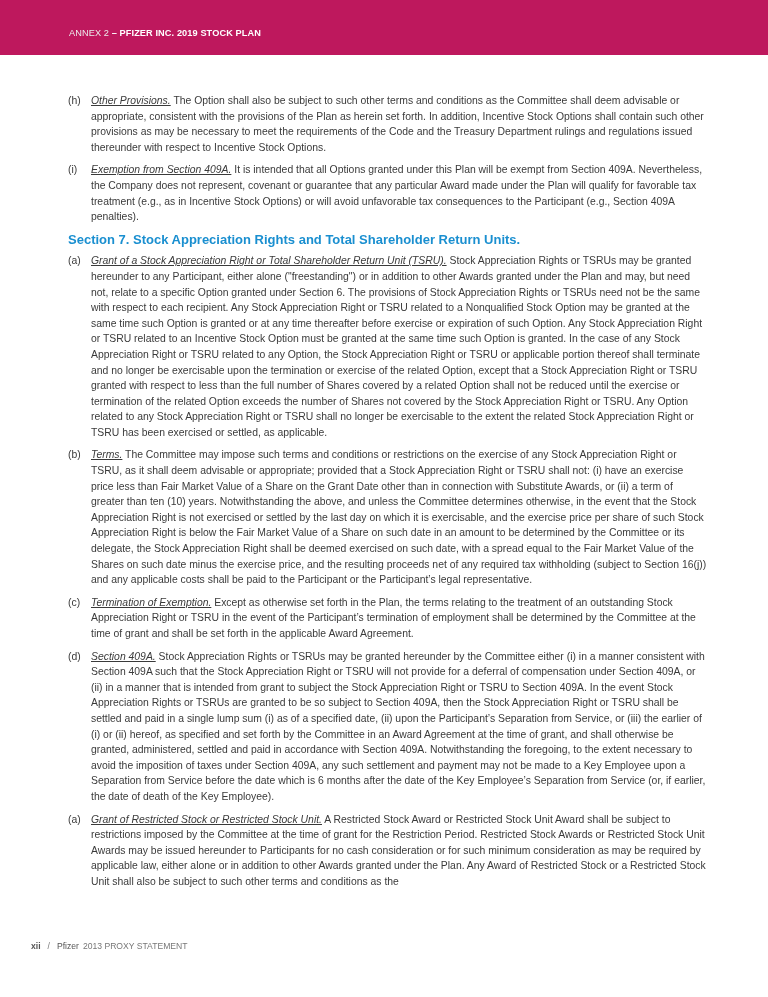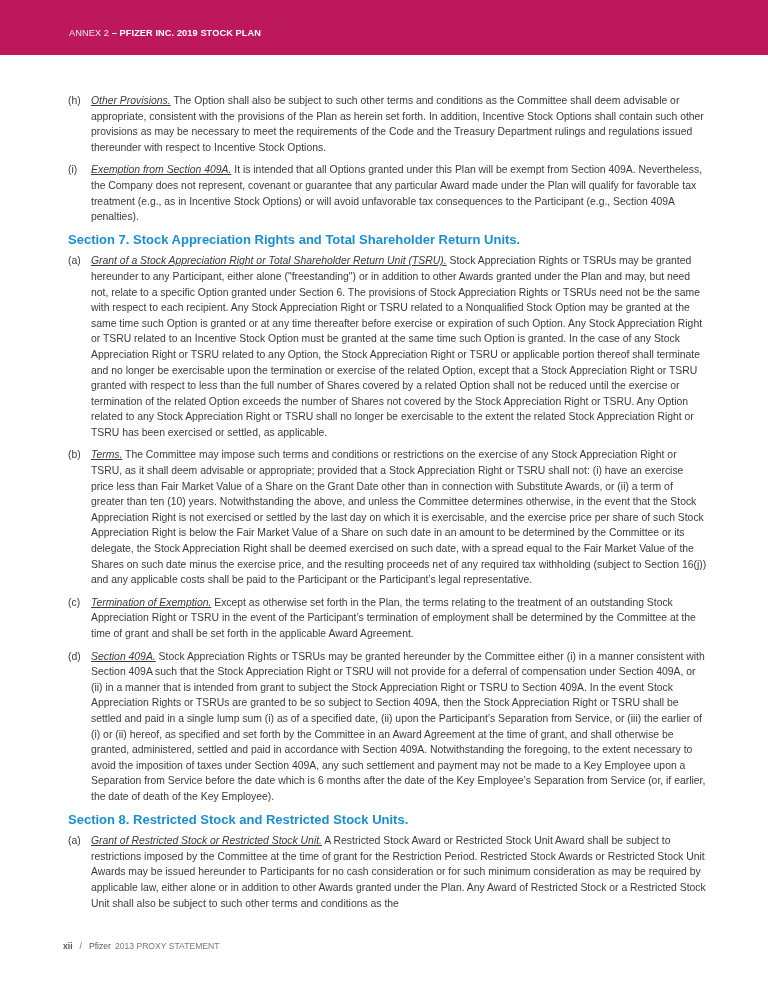--- a/index.html
+++ b/index.html
@@ -17,21 +17,21 @@
     .content { position: absolute; left: 68px; top: 93px; width: 640px; font-size: 10.4px; line-height: 15.6px; }
     .item { position: relative; padding-left: 23px; margin-bottom: 7px; }
     .item .marker { position: absolute; left: 0; top: 0; }
     .item .title { font-style: italic; text-decoration: underline; }
     .section-heading {
       color: #1a8fd0; font-weight: bold; font-size: 13px; margin: 0 0 6px 0; line-height: 15.6px;
     }
     .footer {
       position: absolute; left: 31px; top: 941px; font-size: 8.6px; color: #777;
     }
-    .footer .pg { font-weight: bold; color: #555; margin-left: 32px; }
+    .footer .pg { font-weight: bold; color: #555; }
     .footer .sep { margin: 0 7px; }
     .footer .brand { color: #555; margin-right: 4px; }
   </style>
 </head>
 <body>
 
 <div class="header-band">
   <div class="header-title">
     <span>ANNEX 2</span><span class="bold"> – </span><span class="bold">PFIZER INC. 2019 STOCK PLAN</span>
   </div>
@@ -59,21 +59,20 @@
   </div>
   <div class="item">
     <span class="marker">(c)</span>
     <span class="title">Termination of Exemption.</span><span> Except as otherwise set forth in the Plan, the terms relating to the treatment of an outstanding Stock Appreciation Right or TSRU in the event of the Participant’s termination of employment shall be determined by the Committee at the time of grant and shall be set forth in the applicable Award Agreement.</span>
   </div>
   <div class="item">
     <span class="marker">(d)</span>
     <span class="title">Section 409A.</span><span> Stock Appreciation Rights or TSRUs may be granted hereunder by the Committee either (i) in a manner consistent with Section 409A such that the Stock Appreciation Right or TSRU will not provide for a deferral of compensation under Section 409A, or (ii) in a manner that is intended from grant to subject the Stock Appreciation Right or TSRU to Section 409A. In the event Stock Appreciation Rights or TSRUs are granted to be so subject to Section 409A, then the Stock Appreciation Right or TSRU shall be settled and paid in a single lump sum (i) as of a specified date, (ii) upon the Participant’s Separation from Service, or (iii) the earlier of (i) or (ii) hereof, as specified and set forth by the Committee in an Award Agreement at the time of grant, and shall otherwise be granted, administered, settled and paid in accordance with Section 409A. Notwithstanding the foregoing, to the extent necessary to avoid the imposition of taxes under Section 409A, any such settlement and payment may not be made to a Key Employee upon a Separation from Service before the date which is 6 months after the date of the Key Employee’s Separation from Service (or, if earlier, the date of death of the Key Employee).</span>
   </div>
 
-  <div class="section-heading">Section 8. Restricted Stock and Restricted Stock Units.</div>
 
   <div class="item">
     <span class="marker">(a)</span>
     <span class="title">Grant of Restricted Stock or Restricted Stock Unit.</span><span> A Restricted Stock Award or Restricted Stock Unit Award shall be subject to restrictions imposed by the Committee at the time of grant for the Restriction Period. Restricted Stock Awards or Restricted Stock Unit Awards may be issued hereunder to Participants for no cash consideration or for such minimum consideration as may be required by applicable law, either alone or in addition to other Awards granted under the Plan. Any Award of Restricted Stock or a Restricted Stock Unit shall also be subject to such other terms and conditions as the</span>
   </div>
 </div>
 
 <div class="footer">
   <span class="pg">xii</span><span class="sep">/</span><span class="brand">Pfizer</span><span>2013 PROXY STATEMENT</span>
 </div>

